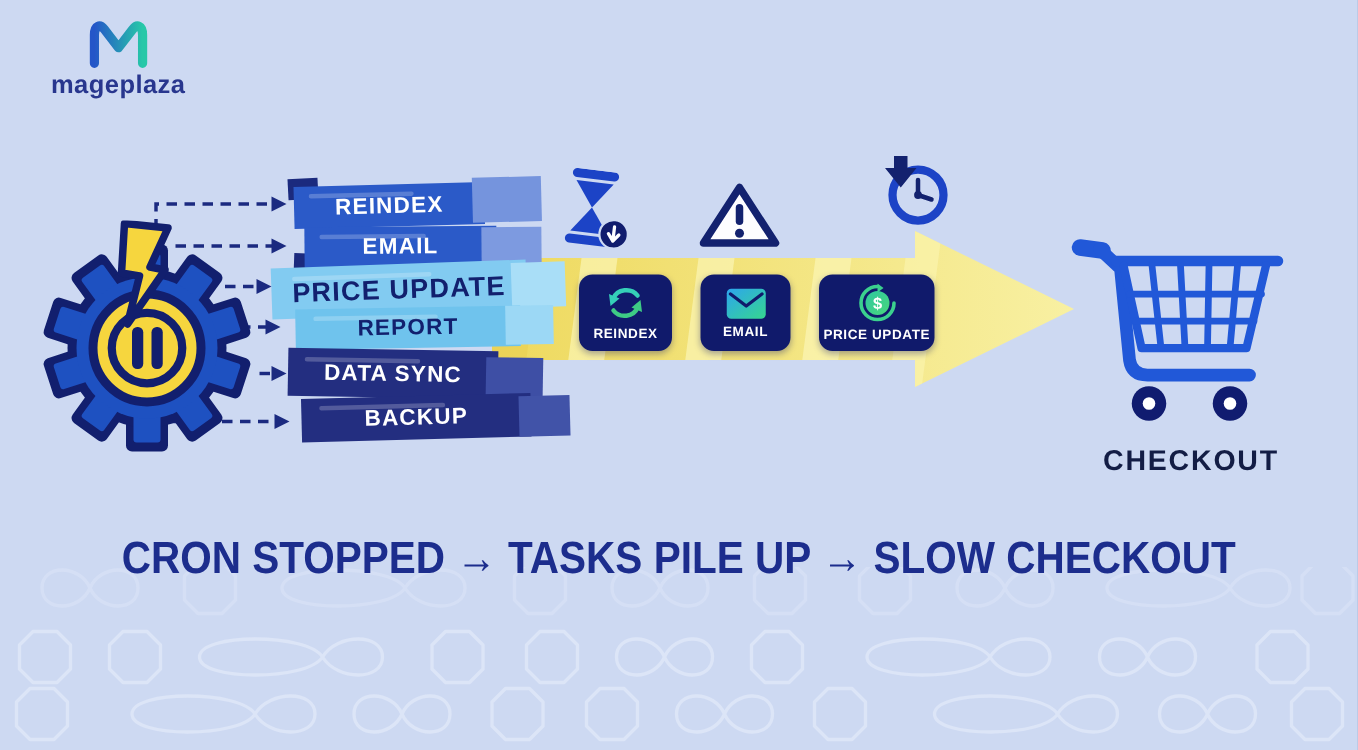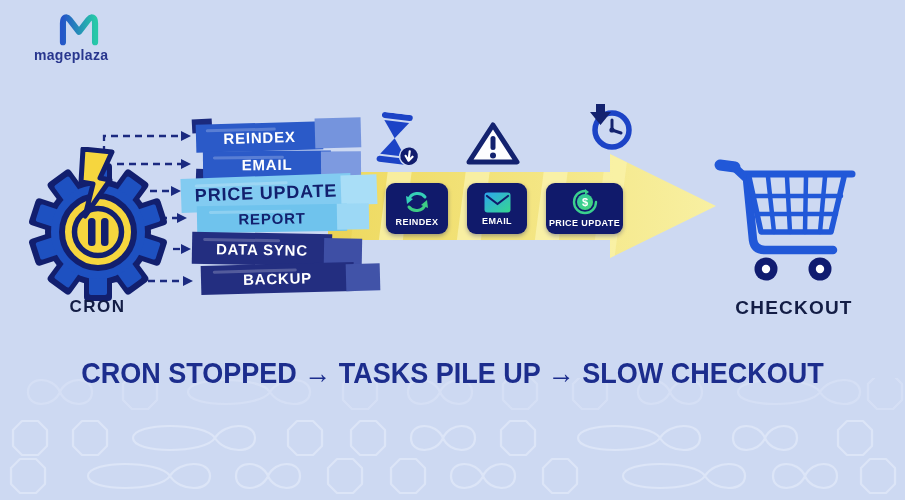--- a/index.html
+++ b/index.html
@@ -6,21 +6,21 @@
   .canvas{
     position:relative;width:905px;height:500px;margin:0 auto;
     background:#cdd9f2;overflow:hidden;
     font-family:"Liberation Sans",sans-serif;
   }
   .abs{position:absolute;}
 
   
   .logo{left:34px;top:12px;width:120px;text-align:left;z-index:9;}
   .logo .mark{display:block;margin-left:22px;}
-  .logo .word{font-size:14px;font-weight:bold;color:#28368e;letter-spacing:.3px;margin-top:1px;}
+  .logo .word{font-size:17px;font-weight:bold;color:#28368e;letter-spacing:.3px;margin-top:1px;}
 
   
   .gear-wrap{left:28px;top:147px;z-index:5;}
   .cron-label{left:40px;top:297px;width:115px;text-align:center;
     font-size:17px;font-weight:bold;color:#131d45;letter-spacing:1.5px;z-index:6;}
 
   
   .connectors{left:0;top:0;z-index:4;pointer-events:none;}
 
   
@@ -166,21 +166,20 @@
       <circle cx="70" cy="85" r="47" fill="#1e51c1"></circle>
     </g>
     <circle cx="70" cy="85" r="36" fill="#f6d63e" stroke="#121f6e" stroke-width="6"></circle>
     <circle cx="70" cy="85" r="23.5" fill="none" stroke="#121f6e" stroke-width="5.5"></circle>
     <g fill="#121f6e">
       <rect x="60" y="71" width="7.5" height="28" rx="3.5"></rect>
       <rect x="73" y="71" width="7.5" height="28" rx="3.5"></rect>
     </g>
     <polygon points="55,2 84,5 72,31 82,33 57,69 65,37 53,35" fill="#f6d63e" stroke="#121f6e" stroke-width="5" stroke-linejoin="round"></polygon>
   </svg>
-  <div class="abs cron-label">CRON</div>
 
   <svg class="abs connectors" width="905" height="500">
     <g fill="none" stroke="#1b2a80" stroke-width="2.3" stroke-dasharray="7 5">
       <path d="M104,153 L104,136 L182,136"></path>
       <path d="M117,164 L182,164"></path>
       <path d="M150,191 L172,191"></path>
       <path d="M160,218 L178,218"></path>
       <path d="M173,249 L182,249"></path>
       <path d="M112,281 L184,281"></path>
     </g>

